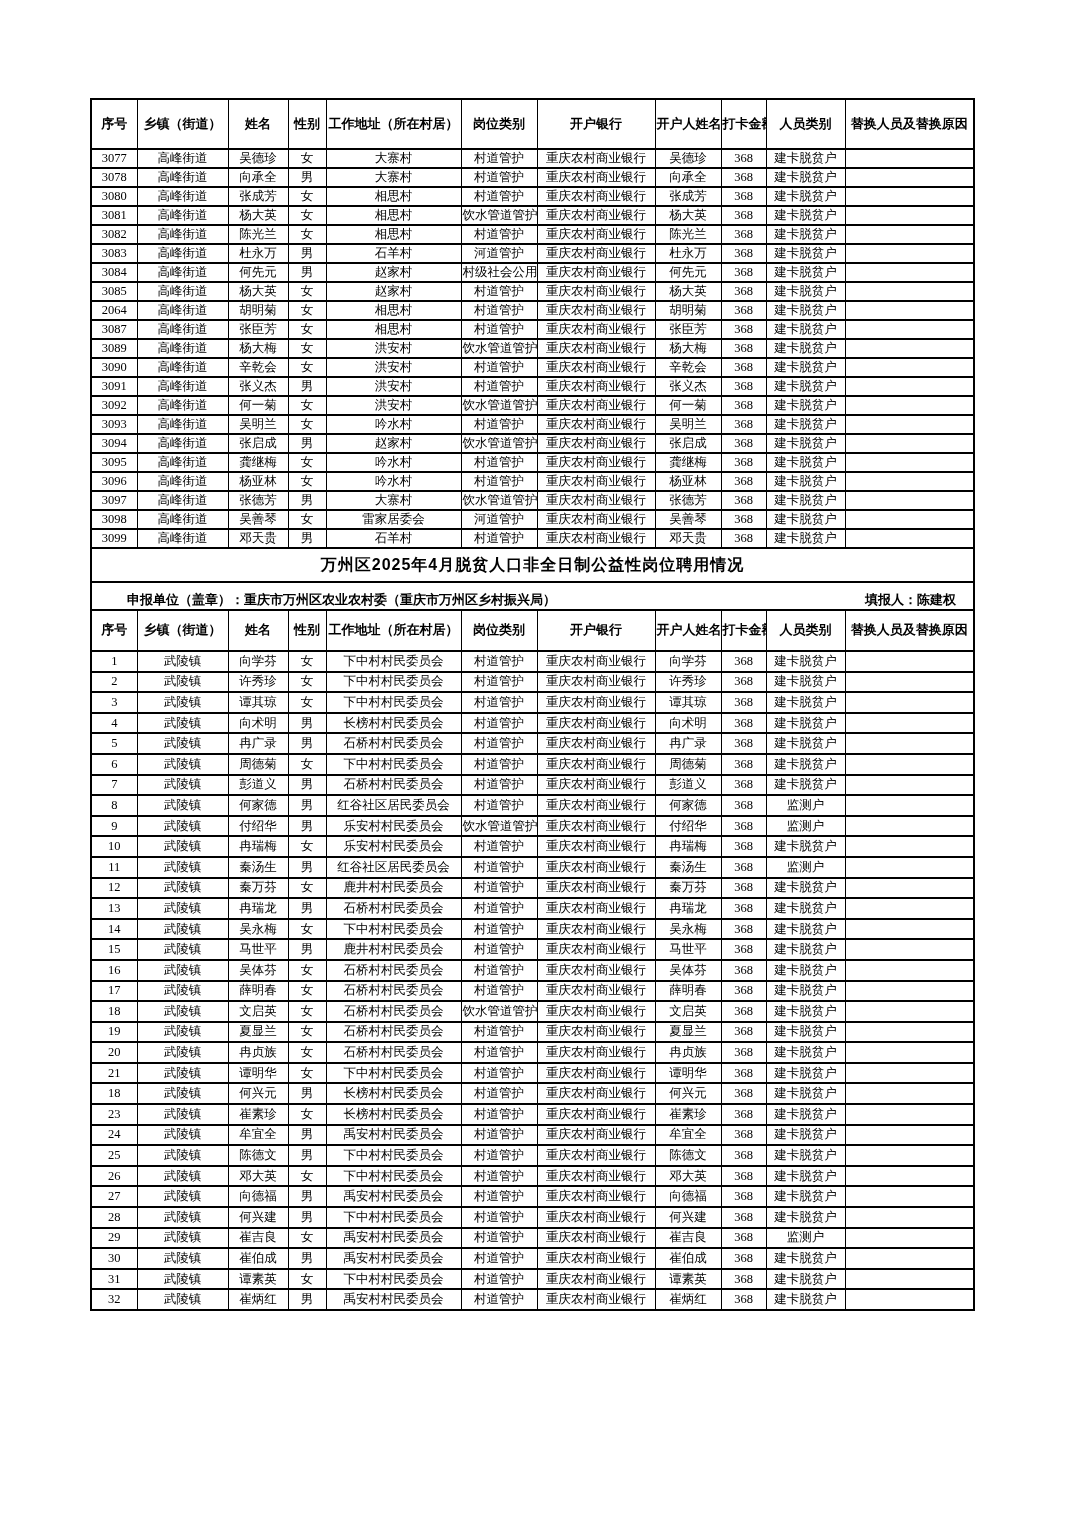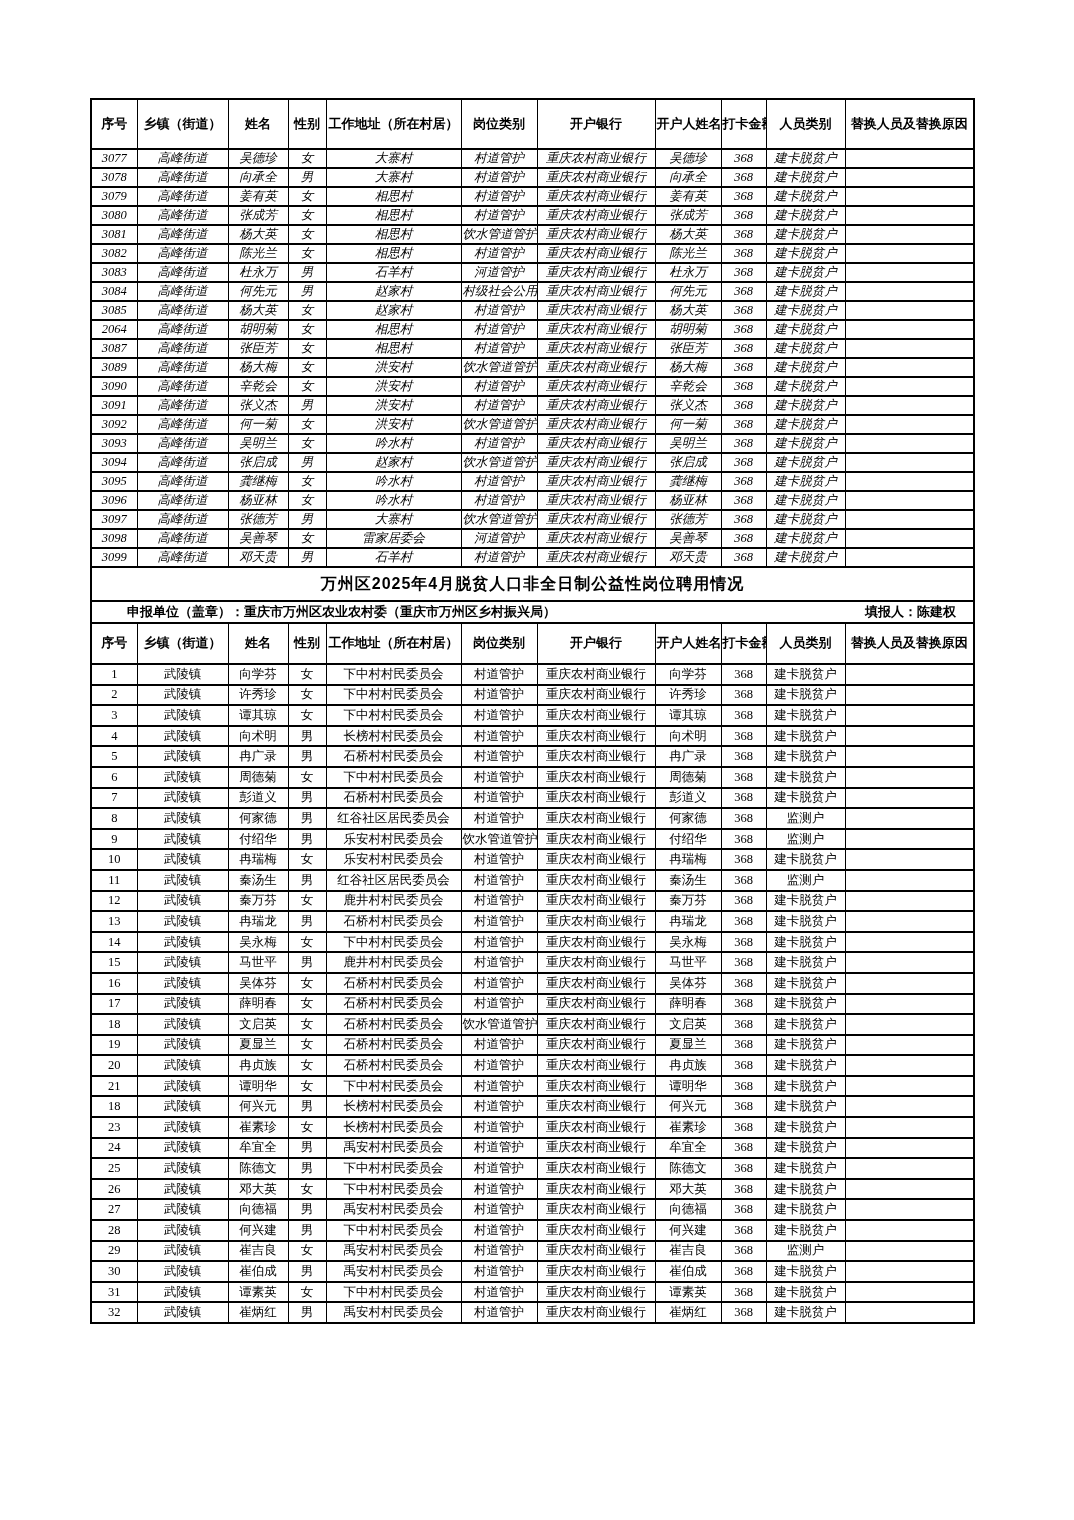--- a/index.html
+++ b/index.html
@@ -9,27 +9,27 @@
         border-collapse:collapse;border:2px solid #000;}
   table.roster td, table.roster th{
         border-left:1px solid #000;border-right:1px solid #000;
         border-top:2px solid #000;border-bottom:2px solid #000;
         padding:0 1px;overflow:hidden;white-space:nowrap;text-align:center;vertical-align:middle;}
   th{font-family:"Liberation Sans","DejaVu Sans",sans-serif;font-weight:bold;
      font-size:13px;line-height:1.25;white-space:normal;background:#fff;}
   tr.hdr1{height:50px;}
   tr.hdr2{height:41px;}
   tbody.data td{font-size:12.5px;}
-  tbody.t1 tr{height:18px;font-style:italic;}
+  tbody.t1 tr{height:18px;}
   tbody.t2 tr{height:20.6px;}
   td.title-cell{font-family:"Liberation Sans","DejaVu Sans",sans-serif;
      font-weight:bold;font-size:16px;height:32px;letter-spacing:1px;}
   td.subtitle-cell{height:20px;padding:0;}
   .sub-wrap{display:flex;justify-content:space-between;align-items:center;
-     padding:0 16px 0 34px;font-family:"Liberation Sans","DejaVu Sans",sans-serif;
+     padding:8px 16px 0 34px;font-family:"Liberation Sans","DejaVu Sans",sans-serif;
      font-weight:bold;font-size:13px;}
 </style>
 </head>
 <body>
 
 <div class="page">
   <table class="roster">
     <colgroup>
       <col style="width:46px">
         <col style="width:91px">
@@ -81,33 +81,20 @@
           <td>男</td>
           <td>大寨村</td>
           <td>村道管护</td>
           <td>重庆农村商业银行</td>
           <td>向承全</td>
           <td>368</td>
           <td>建卡脱贫户</td>
           <td></td>
         </tr>
         <tr>
-          <td>3079</td>
-          <td>高峰街道</td>
-          <td>姜有英</td>
-          <td>女</td>
-          <td>相思村</td>
-          <td>村道管护</td>
-          <td>重庆农村商业银行</td>
-          <td>姜有英</td>
-          <td>368</td>
-          <td>建卡脱贫户</td>
-          <td></td>
-        </tr>
-        <tr>
           <td>3080</td>
           <td>高峰街道</td>
           <td>张成芳</td>
           <td>女</td>
           <td>相思村</td>
           <td>村道管护</td>
           <td>重庆农村商业银行</td>
           <td>张成芳</td>
           <td>368</td>
           <td>建卡脱贫户</td>

